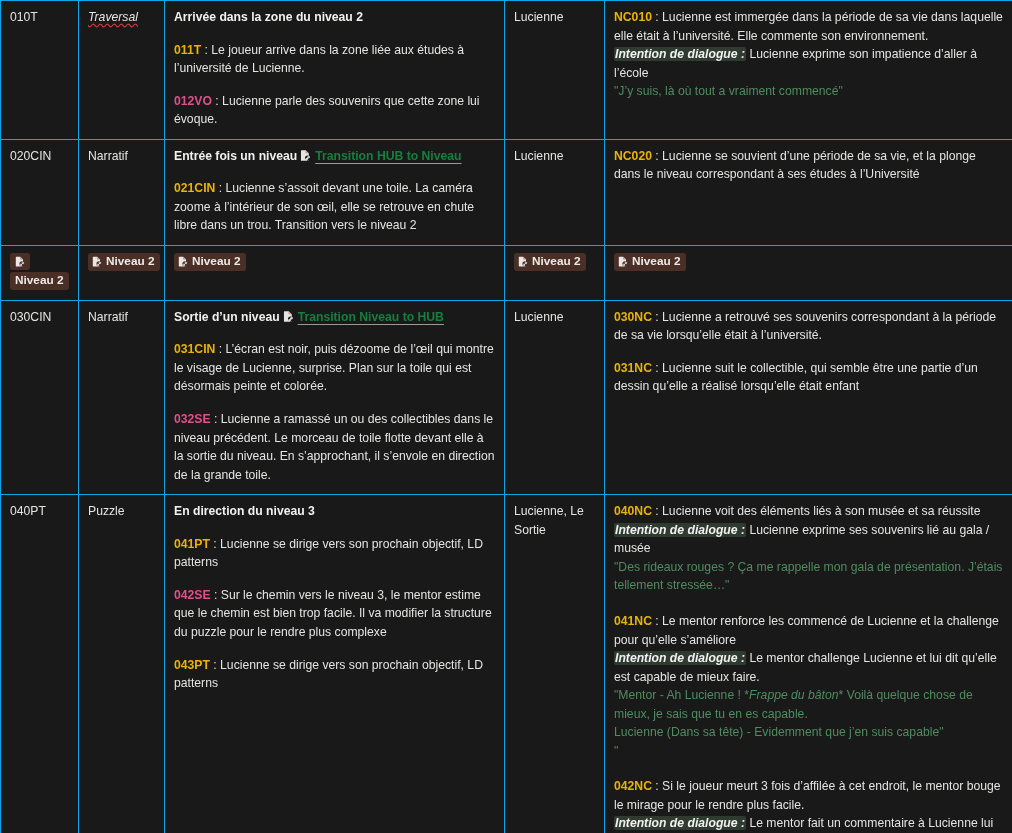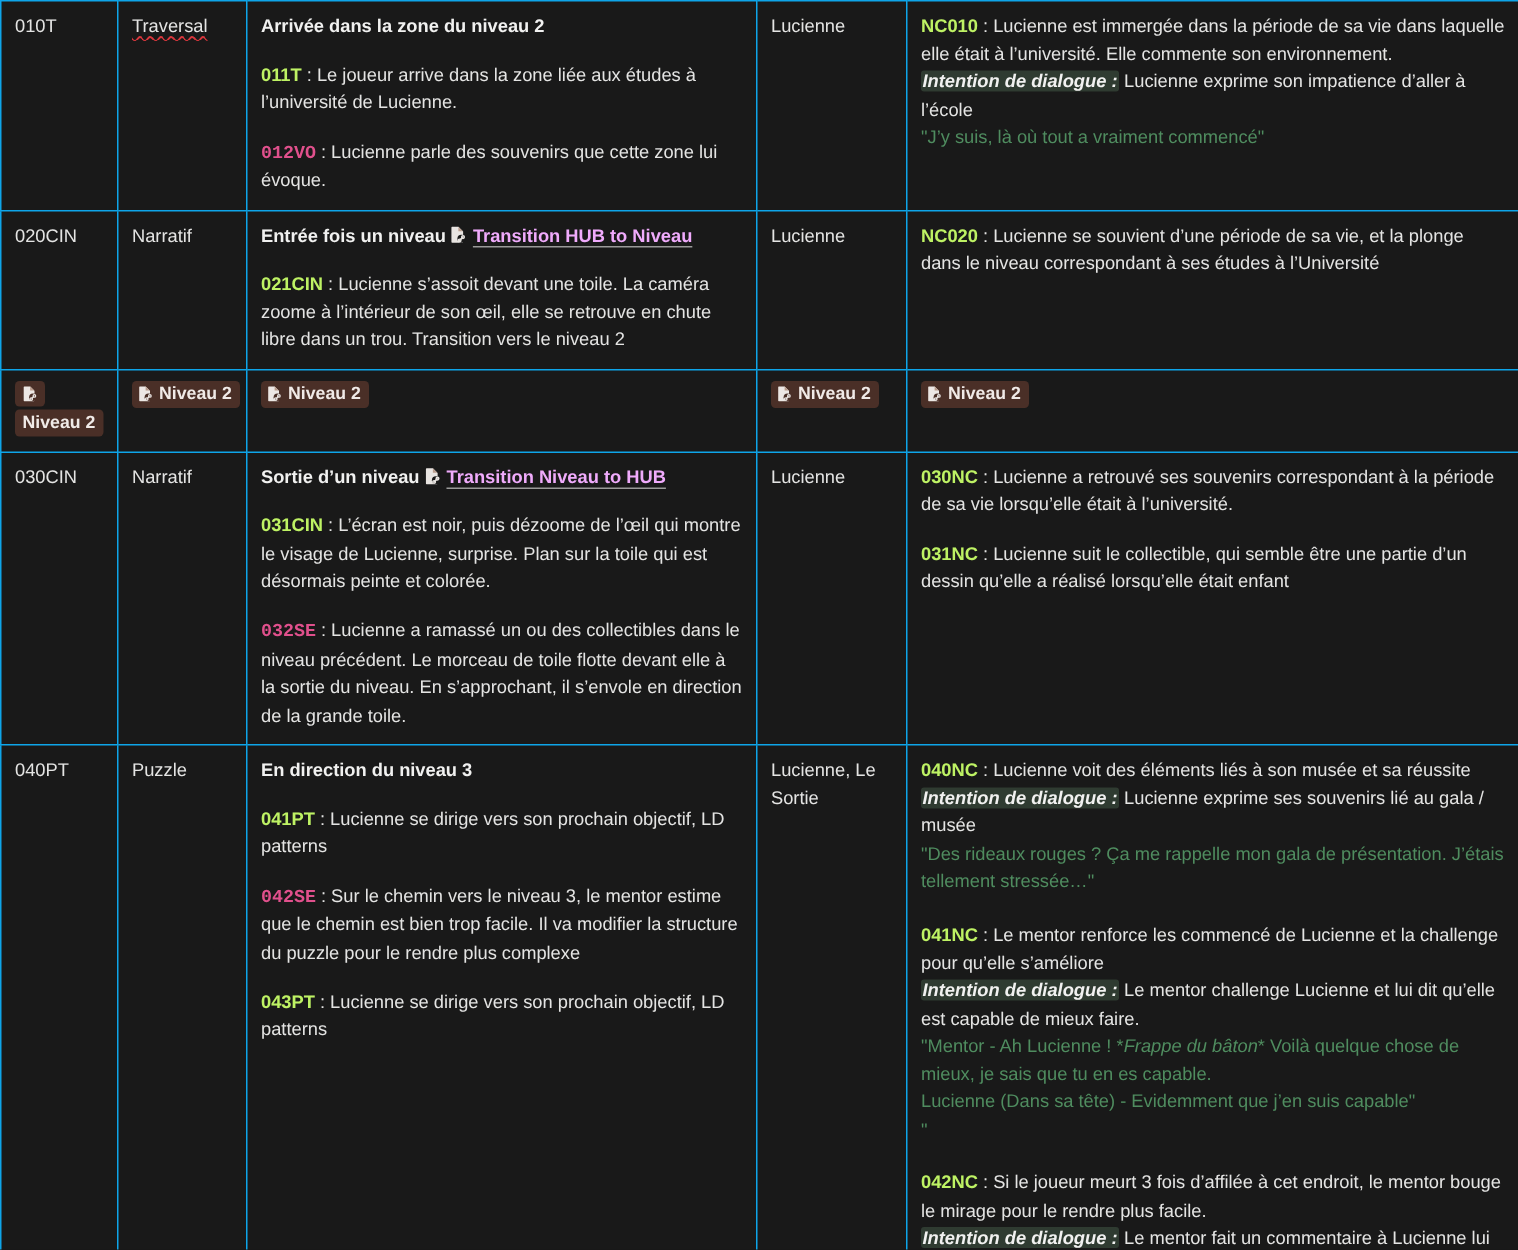--- a/index.html
+++ b/index.html
@@ -25,25 +25,25 @@
     background:#191919;
   }
   
   col.c-id{width:78px}
   col.c-type{width:86px}
   col.c-desc{width:340px}
   col.c-char{width:100px}
   col.c-nc{width:408px}
 
   .cell-id,.cell-type,.cell-char{font-size:12.2px;color:#e4e4e3;}
-  .sp{ text-decoration: underline wavy #d8363c; text-decoration-skip-ink:none; text-underline-offset:2px;}
+  .sp{ text-decoration: underline wavy #d8363c; text-decoration-skip-ink:none; text-underline-offset:2px;font-style:italic;}
 
   .hdr{font-weight:bold;color:#f1f1f0;}
-  .b{font-weight:bold;color:#bef264;}
-  .pink{color:#e0508c;font-weight:bold;font-family:Liberation Mono, monospace;}
+  .b{font-weight:bold;color:#eab308;}
+  .pink{color:#e0508c;font-weight:bold;}
   .blk{margin-top:14px;}
   .gap-lg{height:17px;}
 
   .intent{
     font-weight:bold;font-style:italic;color:#f1f1f0;
     background:#2f3b31;
     padding:0 1px;
     border-radius:2px;
   }
   .quote{color:#4f8c5f;}
@@ -56,21 +56,21 @@
     padding:1px 5px 1px 3px;
     font-weight:bold;font-size:11.8px;color:#f0eae7;
     line-height:1.35;
     vertical-align:baseline;
     white-space:nowrap;
   }
   .doc-ico{width:12px;height:13px;display:inline-block;flex:0 0 auto;position:relative;top:0px}
 
   .inline-ico{width:13px;height:13px;display:inline-block;vertical-align:-2px;margin:0 3px 0 2px}
   .inline-link{
-    font-weight:bold;color:#f0abfc;
+    font-weight:bold;color:#15803d;
     text-decoration:underline;text-decoration-color:#9a9a99;text-underline-offset:3px;
   }
   .cell-chiponly{padding-top:9px;padding-bottom:9px;}
   .stack-chip{display:inline-flex;flex-direction:column;align-items:flex-start;gap:2px;}
   .stack-chip .icoblk{background:#4a2f27;border-radius:3px;padding:2px 4px;display:inline-flex;}
   .stack-chip .lblblk{background:#4a2f27;border-radius:3px;padding:0px 5px;font-weight:bold;font-size:11.8px;color:#f0eae7;}
 </style>
 </head>
 <body>
 

